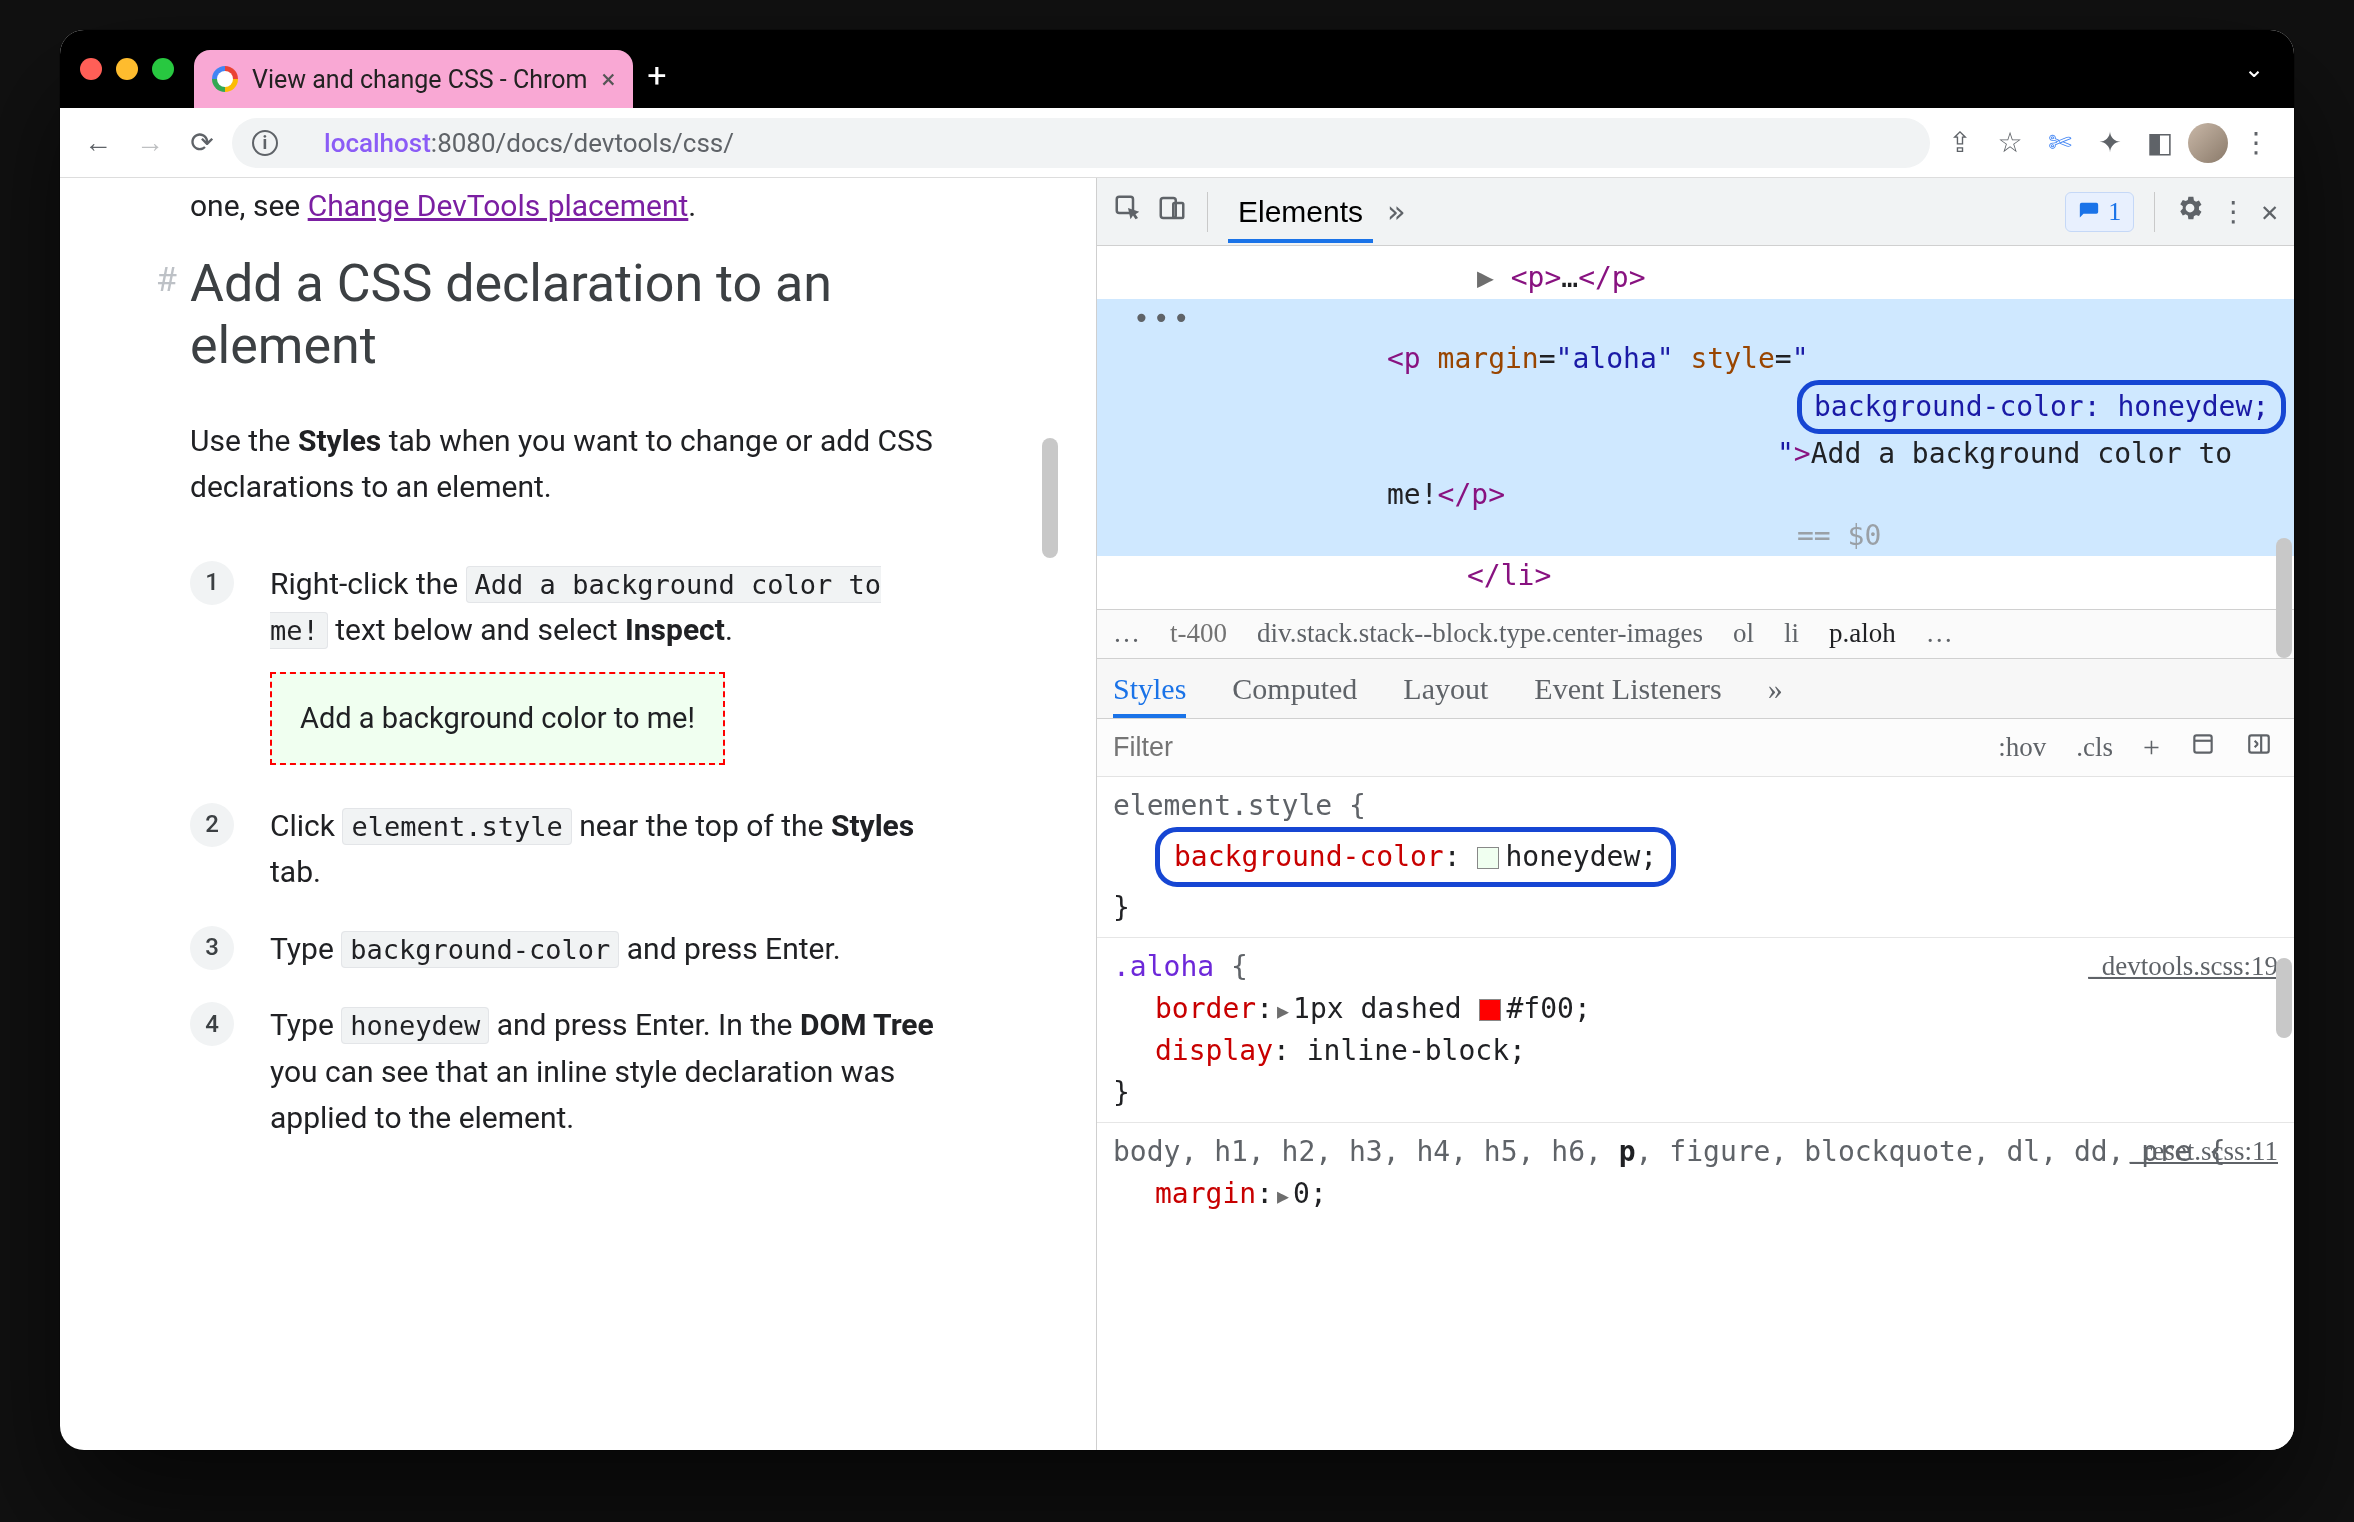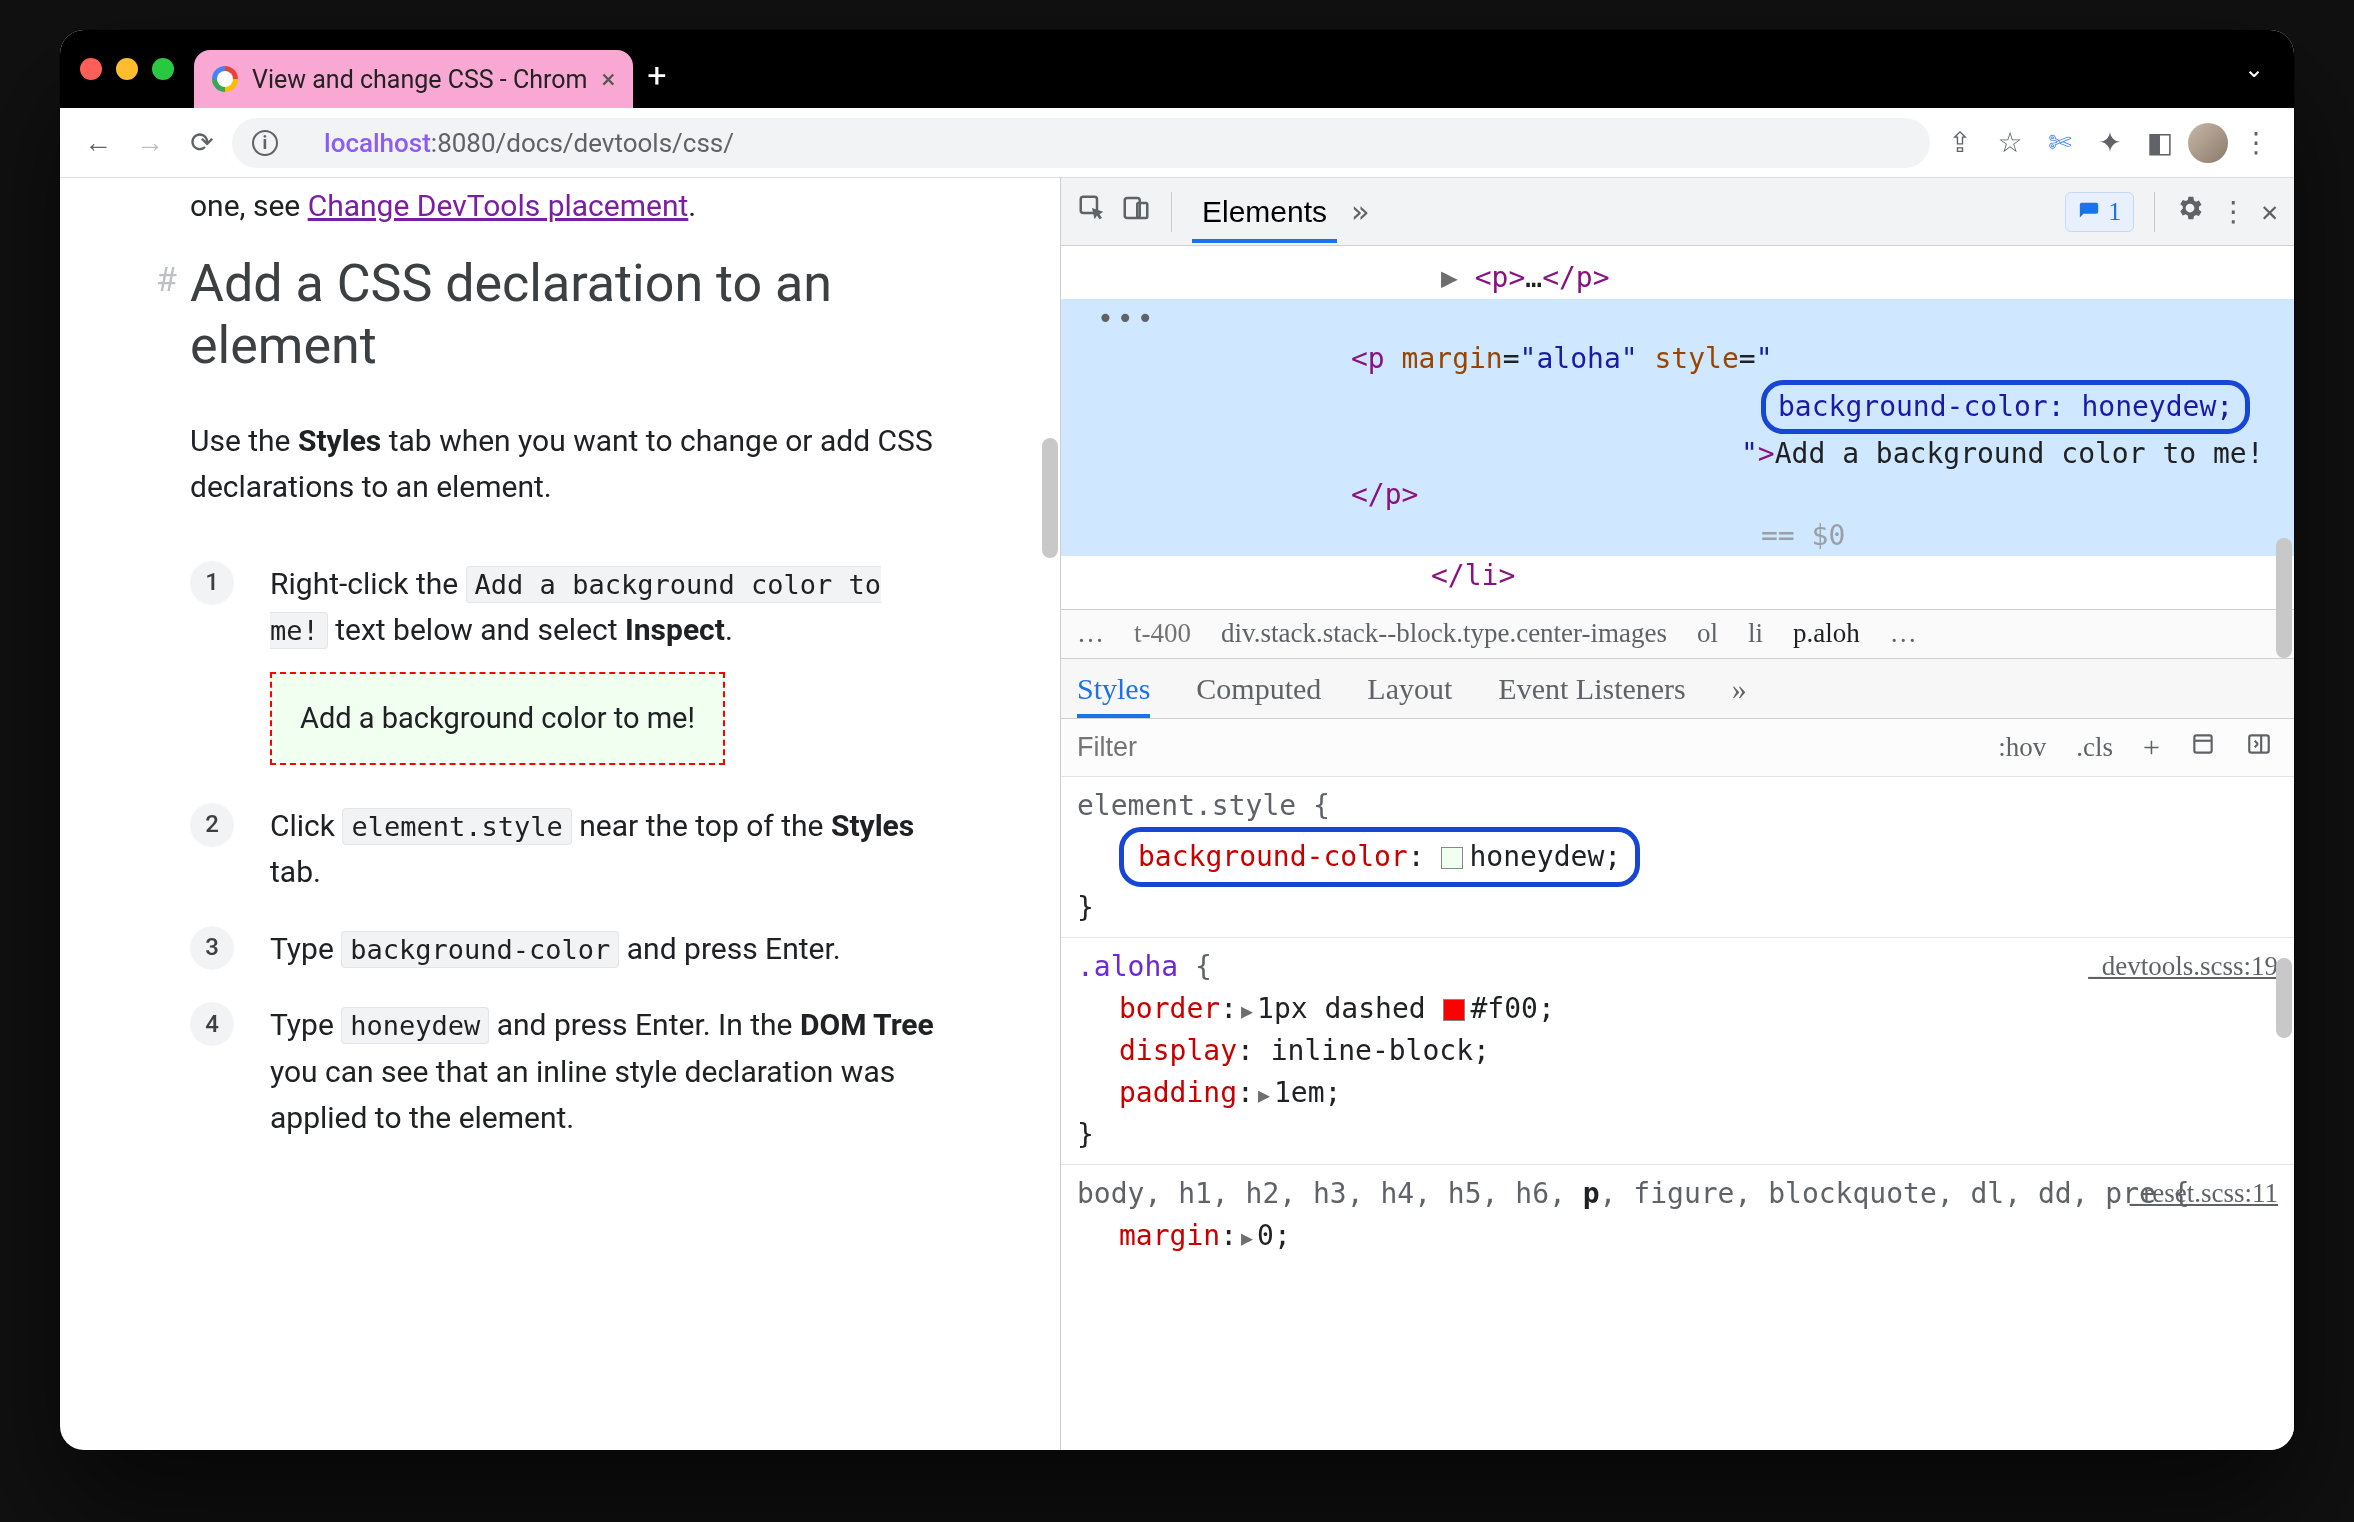--- a/index.html
+++ b/index.html
@@ -36,21 +36,21 @@
     color:#5f6368; font-size:28px; border-radius:50%; }
   .omnibox{ flex:1; height:50px; background:#f1f3f4; border-radius:25px;
     display:flex; align-items:center; padding:0 20px; gap:14px; color:#5f6368; font-size:26px;}
   .omnibox .info{ width:26px;height:26px;border:2px solid #5f6368;border-radius:50%;
     display:flex;align-items:center;justify-content:center;font-size:18px;font-weight:bold;}
   .omnibox .url b{color:#8b5cf6;font-weight:500;margin-left:32px;}
   .toolbar .right{display:flex;align-items:center;gap:6px;}
   .avatar{width:40px;height:40px;border-radius:50%;background:linear-gradient(135deg,#c9b8a8,#8a7a6a);}
   .scissors{color:#4285f4;}
   
-  .content{ display:flex; height:calc(100% - 78px - 70px); }
+  .content{ display:flex; height:calc(100% - 78px - 70px);gap:36px; }
   .page{ width:1000px; overflow:auto; padding:10px 60px 40px 130px; color:#202124; position:relative;}
   .page .frag{ font-size:30px; }
   .page a{ color:#7b1fa2; text-decoration:underline; }
   .page h2{ font-family:"Google Sans",Roboto,Arial,sans-serif; font-weight:400; font-size:52px; color:#3c4043; margin:30px 0 40px; line-height:1.2; position:relative;}
   .page h2::before{ content:"#"; position:absolute; left:-34px; top:6px; color:#bdc1c6; font-size:34px;}
   .page p.lead{ font-size:30px; line-height:1.55; max-width:800px;}
   .page ol{ list-style:none; counter-reset:step; margin-top:50px; }
   .page ol>li{ counter-increment:step; position:relative; padding-left:80px; font-size:30px; line-height:1.55; margin-bottom:30px; max-width:760px;}
   .page ol>li::before{ content:counter(step); position:absolute; left:0; top:0;
     width:44px;height:44px;border-radius:50%;background:#f1f3f4;color:#3c4043;
@@ -273,21 +273,20 @@
               </span>
             </div>
             <div>}</div>
           </div>
 
           <div class="rule">
             <span class="src">_devtools.scss:19</span>
             <div><span class="selector match" style="color:#6d28d9;margin-top:48px;">.aloha</span> <span class="selector">{</span></div>
             <div class="prop"><span class="pname">border</span>:<span class="tri">▶</span><span class="pval">1px dashed </span><span class="swatch red"></span><span class="pval">#f00</span>;</div>
             <div class="prop"><span class="pname">display</span>: <span class="pval">inline-block</span>;</div>
-            <div class="prop"><span class="pname">padding</span>:<span class="tri">▶</span><span class="pval">1em</span>;</div>
             <div>}</div>
           </div>
 
           <div class="rule" style="border-bottom:none;">
             <span class="src">_reset.scss:11</span>
             <div class="selector"><span>body, h1, h2, h3, h4, h5, h6, </span><span class="match">p</span><span>, figure, blockquote, dl, dd, pre {</span></div>
             <div class="prop"><span class="pname">margin</span>:<span class="tri">▶</span><span class="pval">0</span>;</div>
           </div>
         </div>
 

